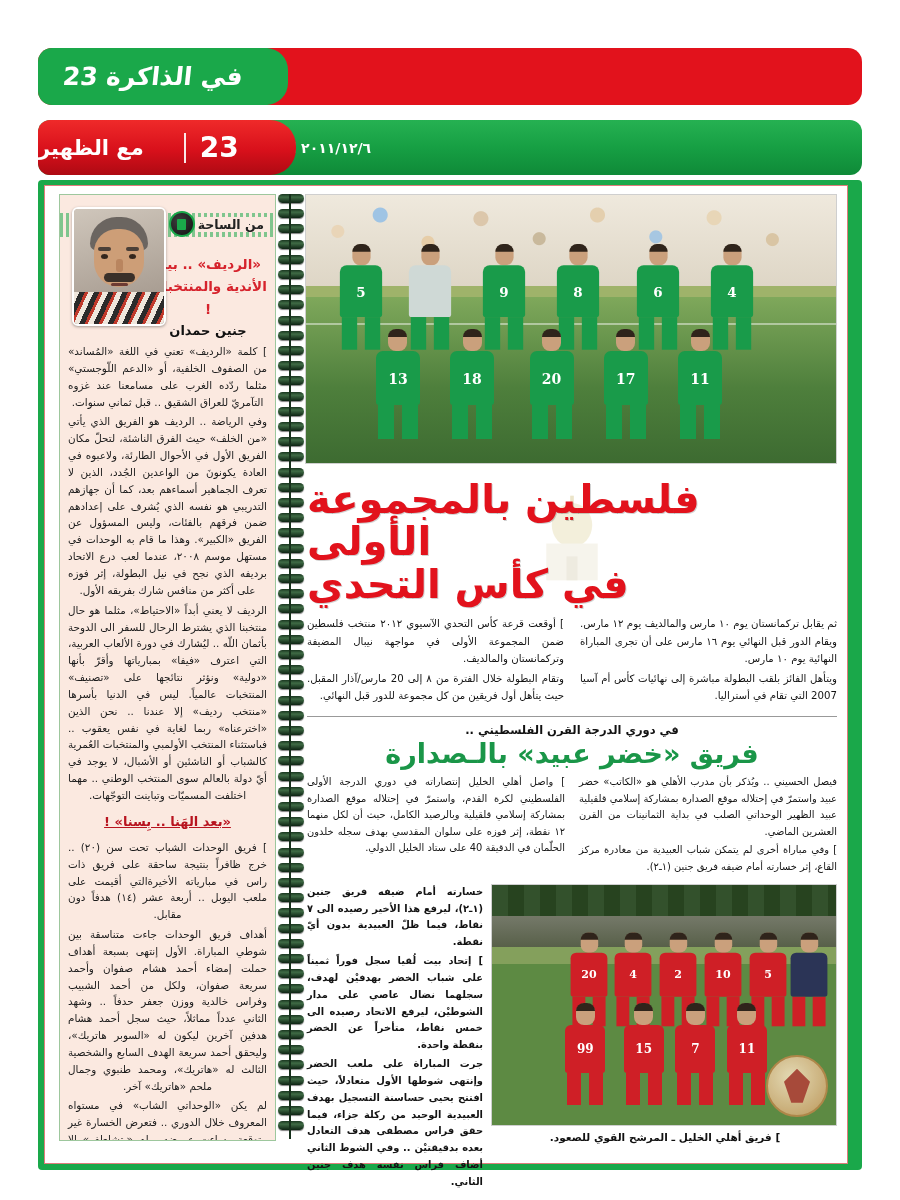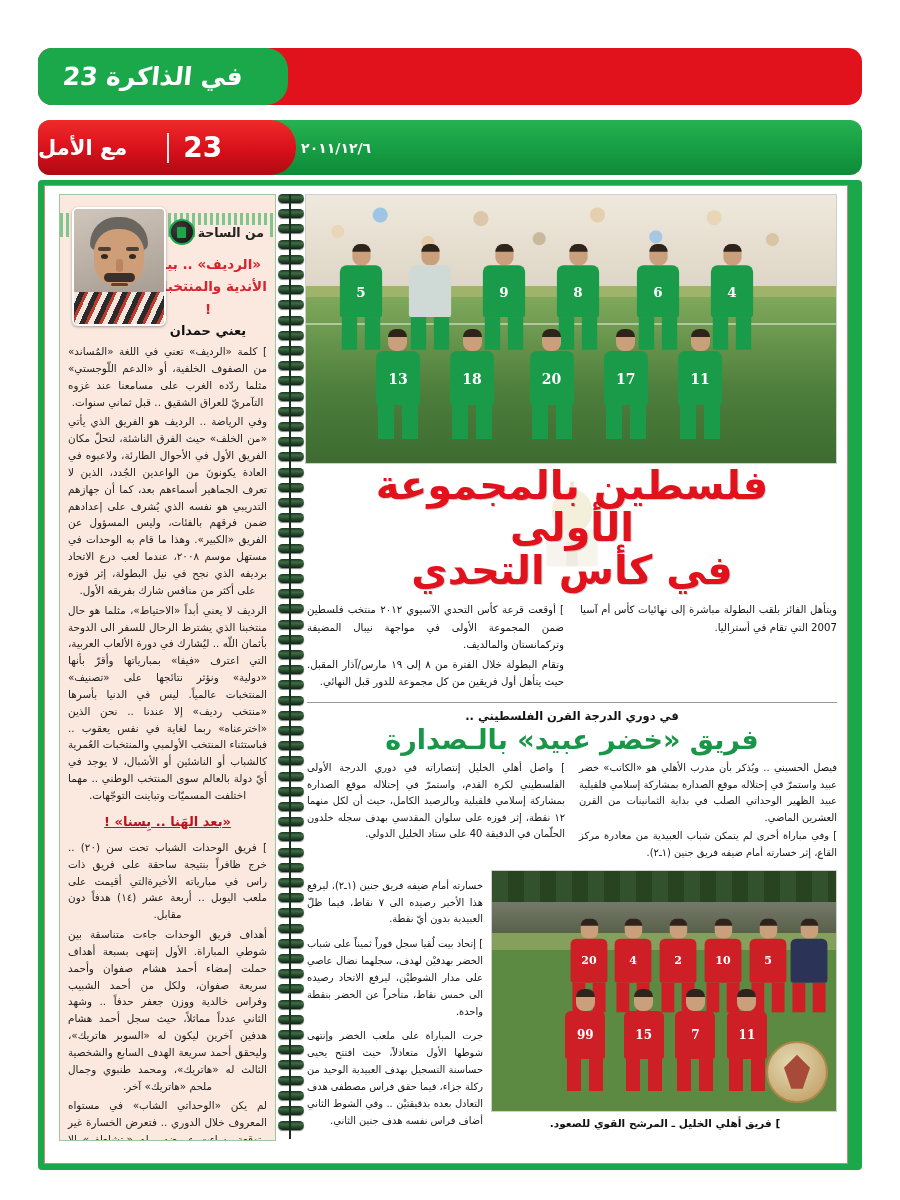--- a/index.html
+++ b/index.html
@@ -121,21 +121,21 @@
     position:absolute;left:14px;top:8px;width:215px;height:945px;
     background:#fbe9e0;border:1px solid #9dc79d;
     overflow:hidden;
   }
   .col-deco{
     position:absolute;left:0;top:18px;width:215px;height:24px;
     background:repeating-linear-gradient(90deg,#1aa84a 0 3px,#fbe9e0 3px 6px);
     opacity:.55;
   }
   .col-head{
-    position:absolute;right:8px;top:24px;display:flex;flex-direction:row-reverse;
+    position:absolute;right:8px;top:16px;display:flex;flex-direction:row-reverse;
     align-items:center;z-index:4;margin-left:33px;
   }
   .col-head-badge{
     width:22px;height:22px;border-radius:50%;
     background:radial-gradient(circle at 35% 35%,#3c3c3c,#111);
     border:2px solid #1aa84a;display:flex;align-items:center;justify-content:center;
   }
   .col-head-badge i{
     display:block;width:9px;height:11px;background:#1aa84a;border-radius:1px;
   }
@@ -232,21 +232,21 @@
   .pl-legs{width:44px;height:52px;margin:0 auto;position:relative;}
   .pl-legs::before,.pl-legs::after{content:"";position:absolute;top:0;width:16px;height:34px;background:#199b4a;}
   .pl-legs::before{left:2px;} .pl-legs::after{right:2px;}
 
   .photo-caption-main{
     margin-top:5px;text-align:center;color:#111;font-size:11.5px;font-weight:bold;
   }
 
   
   .headline-main{
-    margin-top:0;text-align:center;position:relative;
+    margin-top:14px;text-align:left;position:relative;
   }
   .hl-dome{
     position:absolute;left:50%;transform:translateX(-50%);top:14px;
     width:96px;height:92px;opacity:.30;z-index:0;
   }
   .hl-line{
     position:relative;z-index:2;
     color:#e2121c;font-size:40px;font-weight:bold;line-height:1.06;
     letter-spacing:-1px;
     text-shadow:1px 1px 0 rgba(0,0,0,.18);
@@ -269,21 +269,21 @@
     font-weight:bold;letter-spacing:-.5px;
   }
   .art2-cols{
     display:flex;flex-direction:row-reverse;gap:14px;margin-top:5px;
   }
   .art2-col{flex:1;color:#131313;font-size:9.9px;line-height:1.68;text-align:justify;}
   .art2-col p{margin:0 0 2px 0;}
 
   .lower-wrap{display:flex;flex-direction:row-reverse;gap:10px;margin-top:6px;}
   .lower-text{width:176px;color:#131313;font-size:9.9px;line-height:1.7;text-align:justify;}
-  .lower-text p{margin:8px 0 2px 0;}
+  .lower-text p{margin:0 0 2px 0;font-weight:bold;}
 
   
   .photo-2-wrap{flex:1;}
   .photo-2{
     position:relative;width:100%;height:240px;border:1px solid #cfcfcf;overflow:hidden;
     background:linear-gradient(180deg,#6a6f5c 0 26%,#84a05c 26% 33%,#5d8a43 33% 100%);
   }
   .stand{position:absolute;left:0;top:0;width:100%;height:26%;
     background:linear-gradient(180deg,#8d8e7e 0%,#6f7463 60%,#586049 100%);}
   .trees{position:absolute;left:0;top:0;width:100%;height:13%;
@@ -318,21 +318,21 @@
   <div class="subbar">
     <div class="subbar-logo">
       <span class="logo-flame"></span>
       <span class="logo-word">الوحدات</span>
       <span class="logo-sub">الرياضي</span>
     </div>
     <div class="subbar-date">الثلاثاء</div>
     <div class="subbar-issue">٢٠١١/١٢/٦ العدد: (٧٥٠)</div>
     <div class="subbar-greeting-wrap">
       <div class="subbar-greeting">
-        <span class="greeting-label">مع الأمل</span>
+        <span class="greeting-label">مع الظهير</span>
         <span class="greeting-divider"></span>
         <span class="greeting-page">23</span>
       </div>
     </div>
   </div>
 
   <div class="body-frame">
     <div class="body-inner">
 
       <div class="col-box">
@@ -353,21 +353,21 @@
             <div class="cp-brow r"></div>
           <div class="cp-eye l"></div>
             <div class="cp-eye r"></div>
           <div class="cp-nose"></div>
           <div class="cp-mous"></div>
           <div class="cp-mouth"></div>
           <div class="cp-shirt"></div>
         </div>
 
         <div class="col-title">«الرديف» .. بين الأندية والمنتخبات !</div>
-        <div class="col-author">يعني حمدان</div>
+        <div class="col-author">جنين حمدان</div>
 
         <div class="col-body">
           <p>] كلمة «الرديف» تعني في اللغة «المُساند» من الصفوف الخلفية، أو «الدعم اللّوجستي» مثلما ردّده الغرب على مسامعنا عند غزوه التآمريّ للعراق الشقيق .. قبل ثماني سنوات.</p>
           <p>وفي الرياضة .. الرديف هو الفريق الذي يأتي «من الخلف» حيث الفرق الناشئة، لتحلّ مكان الفريق الأول في الأحوال الطارئة، ولاعبوه في العادة يكونونَ من الواعدين الجُدد، الذين لا تعرف الجماهير أسماءهم بعد، كما أن جهازهم التدريبي هو نفسه الذي يُشرف على إعدادهم ضمن فرقهم بالفئات، وليس المسؤول عن الفريق «الكبير». وهذا ما قام به الوحدات في مستهل موسم ٢٠٠٨، عندما لعب درع الاتحاد برديفه الذي نجح في نيل البطولة، إثر فوزه على أكثر من منافس شارك بفريقه الأول.</p>
           <p>الرديف لا يعني أبداً «الاحتياط»، مثلما هو حال منتخبنا الذي يشترط الرحال للسفر الى الدوحة بأثمان اللّه .. ليُشارك في دورة الألعاب العربية، التي اعترف «فيفا» بمبارياتها وأقرّ بأنها «دولية» ونؤثر نتائجها على «تصنيف» المنتخبات عالمياً. ليس في الدنيا بأسرها «منتخب رديف» إلا عندنا .. نحن الذين «اخترعناه» ربما لغاية في نفس يعقوب .. فباستثناء المنتخب الأولمبي والمنتخبات العُمرية كالشباب أو الناشئين أو الأشبال، لا يوجد في أيّ دولة بالعالم سوى المنتخب الوطني .. مهما اختلفت المسميّات وتباينت التوجّهات.</p>
           <div class="col-quote">«بعد الهَنا .. بِسنا» !</div>
           <p>] فريق الوحدات الشباب تحت سن (٢٠) .. خرج ظافراً بنتيجة ساحقة على فريق ذات راس في مبارياته الأخيرةالتي أقيمت على ملعب اليوبل .. أربعة عشر (١٤) هدفاً دون مقابل.</p>
           <p>أهداف فريق الوحدات جاءت متناسقة بين شوطي المباراة. الأول إنتهى بسبعة أهداف حملت إمضاء أحمد هشام صفوان وأحمد سريعة صفوان، ولكل من أحمد الشبيب وفراس خالدية ووزن جعفر حدفاً .. وشهد الثاني عدداً مماثلاً، حيث سجل أحمد هشام هدفين آخرين ليكون له «السوبر هاتريك»، وليحقق أحمد سريعة الهدف السابع والشخصية الثالث له «هاتريك»، ومحمد طنبوي وجمال ملحم «هاتريك» آخر.</p>
           <p>لم يكن «الوحداتي الشاب» في مستواه المعروف خلال الدوري .. فتعرض الخسارة غير متوقعة وساءت عروضه. ولم «يتشاطف» إلا بعد أن ضاع الأمل !</p>
 
@@ -545,23 +545,24 @@
             <rect x="44" y="70" width="12" height="26" fill="#c9bf9a"></rect>
             <rect x="48" y="4" width="4" height="12" fill="#c0a94f"></rect>
           </svg>
           <div class="hl-line">فلسطين بالمجموعة الأولى</div>
           <div class="hl-line">في كأس التحدي</div>
         </div>
 
         <div class="art-cols">
           <div class="art-col">
             <p>] أوقعت قرعة كأس التحدي الآسيوي ٢٠١٢ منتخب فلسطين ضمن المجموعة الأولى في مواجهة نيبال المضيفة وتركمانستان والمالديف.</p>
-            <p>وتقام البطولة خلال الفترة من ٨ إلى ١٩ مارس/آذار المقبل. حيث يتأهل أول فريقين من كل مجموعة للدور قبل النهائي.</p>
+            <p>وتقام البطولة خلال الفترة من ٨ إلى 20 مارس/آذار المقبل. حيث يتأهل أول فريقين من كل مجموعة للدور قبل النهائي.</p>
           </div>
           <div class="art-col">
+            <p>ثم يقابل تركمانستان يوم ١٠ مارس والمالديف يوم ١٢ مارس. ويقام الدور قبل النهائي يوم ١٦ مارس على أن تجرى المباراة النهائية يوم ١٠ مارس.</p>
             <p>ويتأهل الفائز بلقب البطولة مباشرة إلى نهائيات كأس أم آسيا 2007 التي تقام في أستراليا.</p>
           </div>
         </div>
 
         <div class="rule"></div>
 
         <div class="kicker">في دوري الدرجة القرن الفلسطيني ..</div>
         <div class="headline-2">فريق «خضر عبيد» بالـصدارة</div>
 
         <div class="art2-cols">

